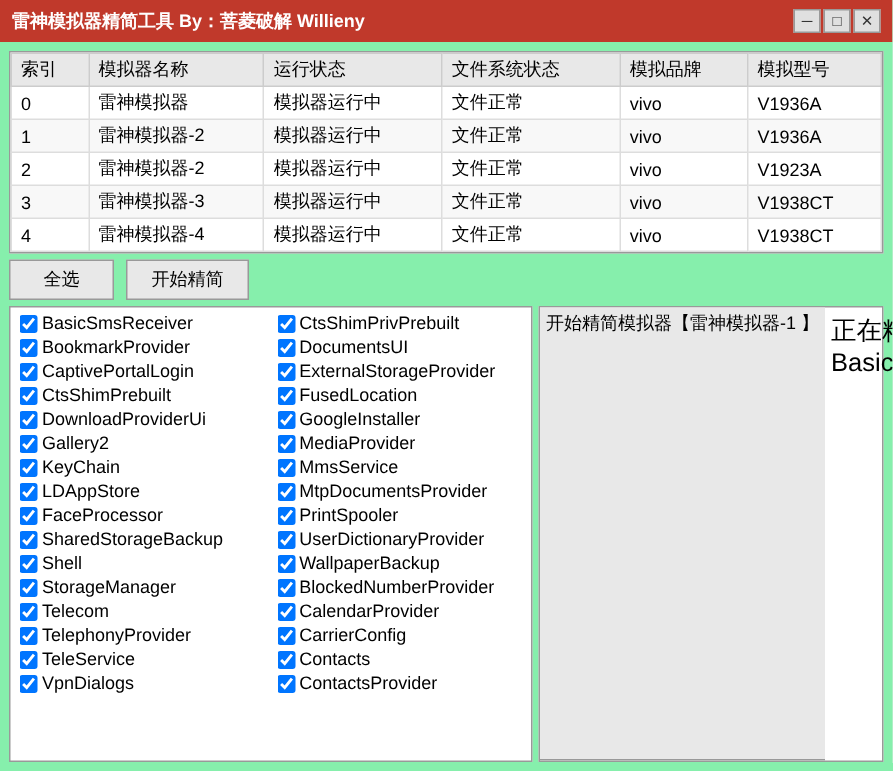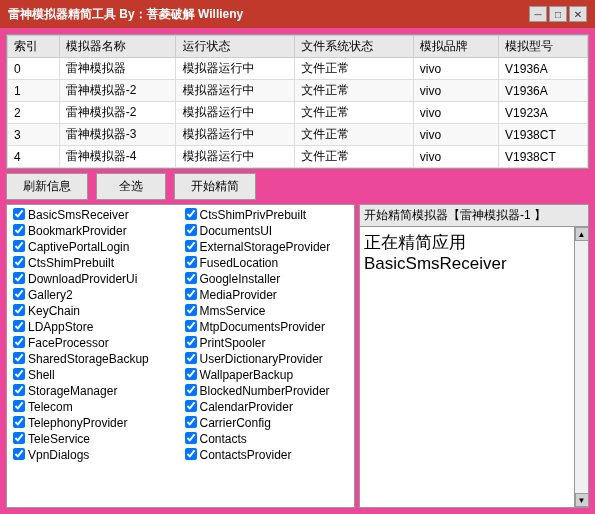--- a/index.html
+++ b/index.html
@@ -42,21 +42,21 @@
       justify-content: center;
       font-size: 10px;
       color: #333;
     }
     .main-content {
       flex: 1;
       display: flex;
       flex-direction: column;
       padding: 6px;
       gap: 4px;
-      background: #ec4899;
+      background: #86efac;
     }
     
     .table-section {
       border: 1px solid #999;
       background: white;
       flex-shrink: 0;
     }
     table {
       width: 100%;
       border-collapse: collapse;
@@ -106,21 +106,21 @@
       border: 1px solid #999;
       background: white;
       overflow-y: auto;
       display: grid;
       grid-template-columns: 1fr 1fr;
       align-content: start;
       padding: 2px;
     }
     .app-item {
       display: flex;
-      align-items: flex-start;
+      align-items: flex-end;
       gap: 3px;
       padding: 1px 4px;
       white-space: nowrap;
       font-size: 12px;
     }
     .app-item input[type="checkbox"] {
       width: 12px;
       height: 12px;
       flex-shrink: 0;
       cursor: pointer;
@@ -128,21 +128,21 @@
     .app-item label {
       cursor: pointer;
       font-size: 12px;
     }
     
     .log-panel {
       width: 230px;
       border: 1px solid #999;
       background: white;
       display: flex;
-      flex-direction: column;
+      flex-direction: row;
       flex-shrink: 0;
     }
     .log-header {
       background: #e8e8e8;
       border-bottom: 1px solid #999;
       padding: 2px 4px;
       font-size: 12px;
       flex-shrink: 0;
     }
     .log-content {
@@ -247,21 +247,20 @@
             <td>模拟器运行中</td>
             <td>文件正常</td>
             <td>vivo</td>
             <td>V1938CT</td>
           </tr>
         </tbody>
     </table>
   </div>
 
   <div class="buttons-row">
-    <button class="btn">刷新信息</button>
     <button class="btn">全选</button>
     <button class="btn">开始精简</button>
   </div>
 
   <div class="bottom-section">
 
     <div class="apps-panel" id="apps-panel">
 
     <div class="app-item">
           <input type="checkbox" checked="" style="">

